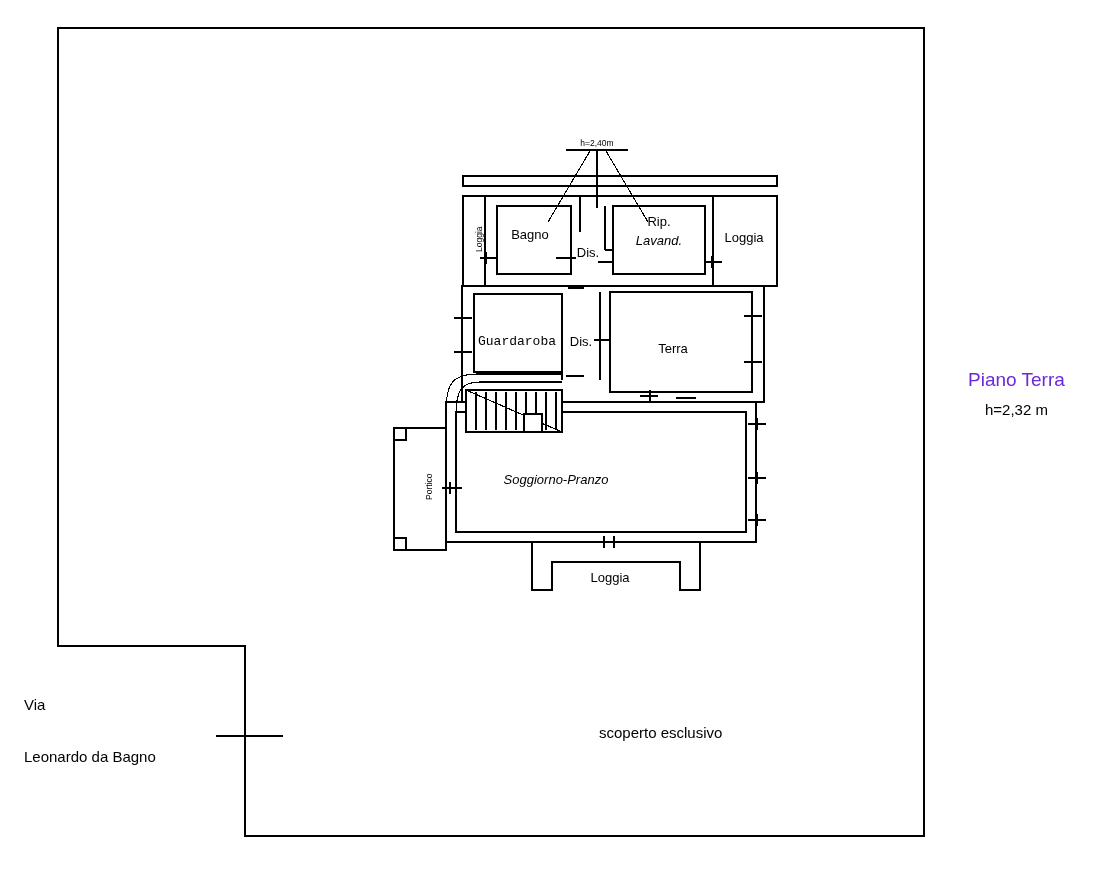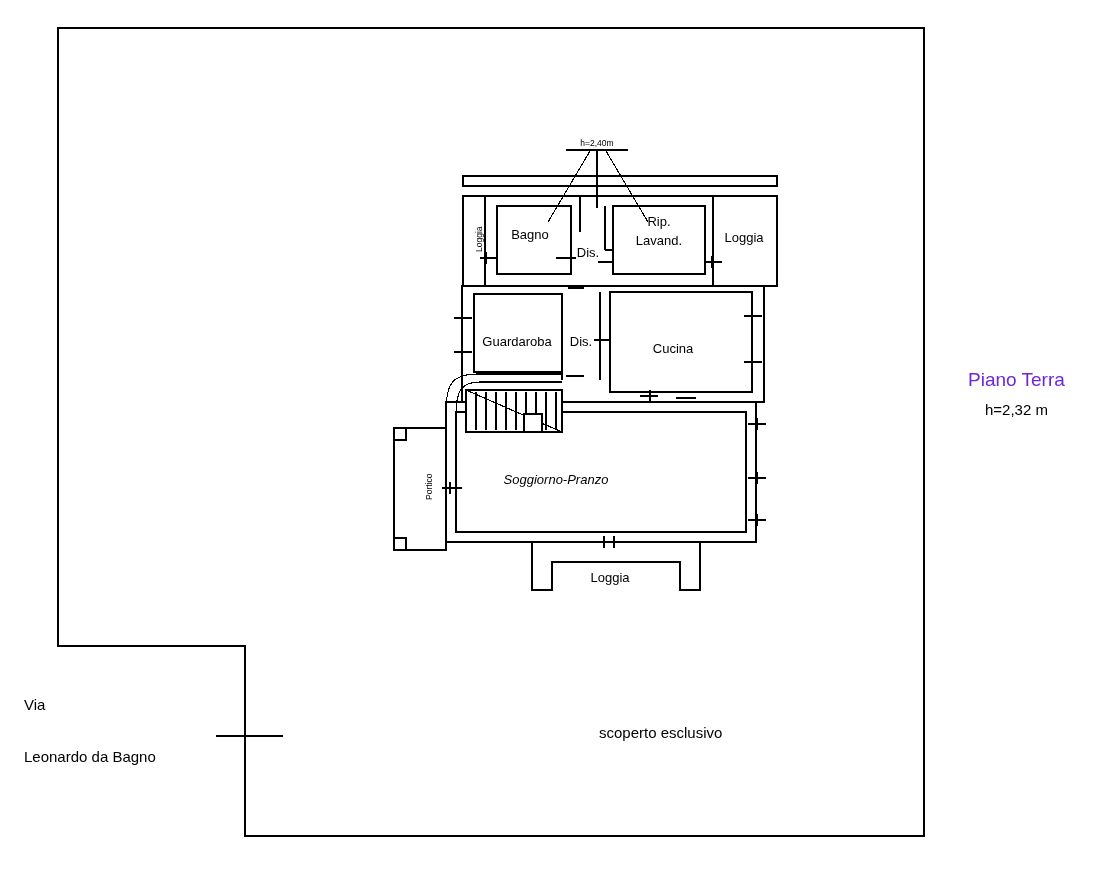--- a/index.html
+++ b/index.html
@@ -220,29 +220,29 @@
 
   <div class="dimtxt" style="left:597px; top:138px;">h=2,40m</div>
 
   <div class="vert" style="left:474px; top:252px;">Loggia</div>
 
   <div class="lbl c" style="left:530px; top:228px;">Bagno</div>
 
   <div class="lbl c" style="left:588px; top:246px;">Dis.</div>
 
   <div class="lbl c" style="left:659px; top:215px;">Rip.</div>
-  <div class="lbl c" style="left:659px; top:234px;">Lavand.</div>
+  <div class="lbl c" style="left:659px; top:234px;font-style:italic;">Lavand.</div>
 
   <div class="lbl c" style="left:744px; top:231px;">Loggia</div>
 
-  <div class="lbl c" style="left:517px; top:335px;">Guardaroba</div>
+  <div class="lbl c" style="left:517px; top:335px;font-family:Liberation Mono, monospace;">Guardaroba</div>
 
   <div class="lbl c" style="left:581px; top:335px;">Dis.</div>
 
-  <div class="lbl c" style="left:673px; top:342px;">Cucina</div>
+  <div class="lbl c" style="left:673px; top:342px;">Terra</div>
 
   <div class="vert" style="left:424px; top:500px;">Portico</div>
 
   <div class="lbl c" style="left:556px; top:473px;font-style:italic;">Soggiorno-Pranzo</div>
 
   <div class="lbl c" style="left:610px; top:571px;">Loggia</div>
 
   <div class="big" style="left:968px; top:369px;">Piano Terra</div>
   <div class="mid" style="left:985px; top:401px;">h=2,32 m</div>
 

